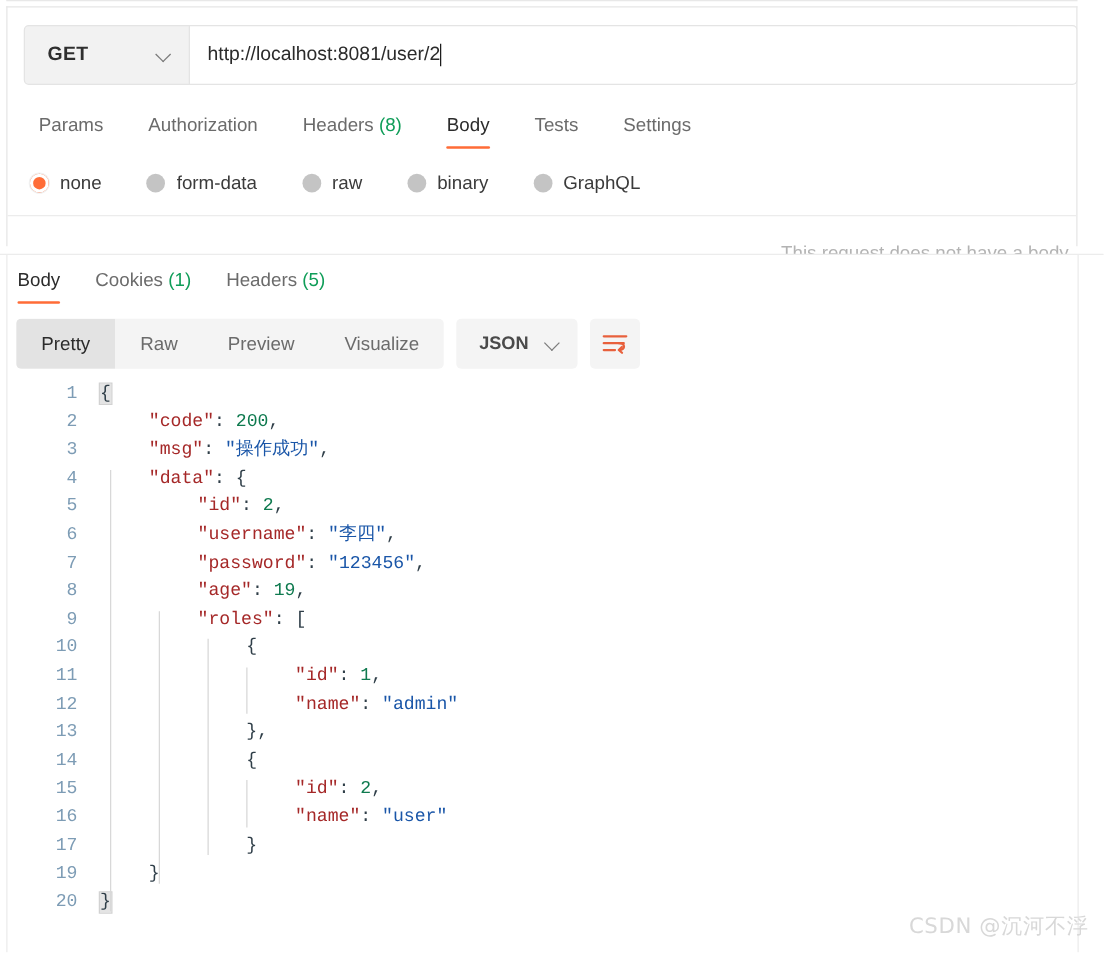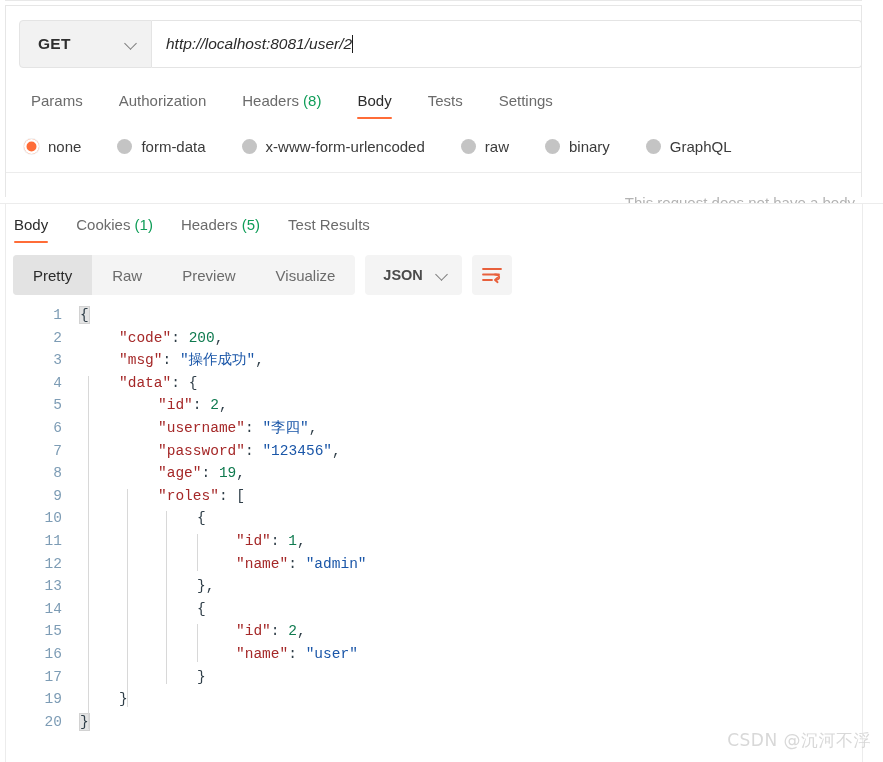--- a/index.html
+++ b/index.html
@@ -84,21 +84,20 @@
 
   .url-input-wrap {
     width: 710px;
     background: #ffffff;
     border: 1px solid #e4e4e4;
     border-left: none;
     border-radius: 0 4px 4px 0;
     display: flex;
     align-items: center;
     padding: 0 0 0 14px;
-    font-style: italic;
   }
   .url-text {
     font-size: 15.5px;
     color: #2b2b2b;
     font-family: "Liberation Sans", sans-serif;
     white-space: nowrap;
   }
   .caret {
     display: inline-block;
     width: 1px;
@@ -396,24 +395,20 @@
         <div class="radio-item">
           <span class="radio sel"></span>
           <span class="radio-label">none</span>
         </div>
         <div class="radio-item">
           <span class="radio"></span>
           <span class="radio-label">form-data</span>
         </div>
         <div class="radio-item">
           <span class="radio"></span>
-          <span class="radio-label">x-www-form-urlencoded</span>
-        </div>
-        <div class="radio-item">
-          <span class="radio"></span>
           <span class="radio-label">raw</span>
         </div>
         <div class="radio-item">
           <span class="radio"></span>
           <span class="radio-label">binary</span>
         </div>
         <div class="radio-item">
           <span class="radio"></span>
           <span class="radio-label">GraphQL</span>
         </div>
@@ -426,21 +421,20 @@
   <div class="splitter"></div>
 
   <div class="response-pane">
     <div class="left-border"></div>
     <div class="right-border"></div>
 
     <div class="resp-tabs" id="response-tabs">
         <div class="stab active"><span>Body</span></div>
         <div class="stab"><span>Cookies</span><span class="count"> (1)</span></div>
         <div class="stab"><span>Headers</span><span class="count"> (5)</span></div>
-        <div class="stab"><span>Test Results</span></div>
       </div>
 
     <div class="fmt-row">
       <div class="seg" id="view-modes">
           <div class="seg-item active">Pretty</div>
           <div class="seg-item">Raw</div>
           <div class="seg-item">Preview</div>
           <div class="seg-item">Visualize</div>
         </div>
 

